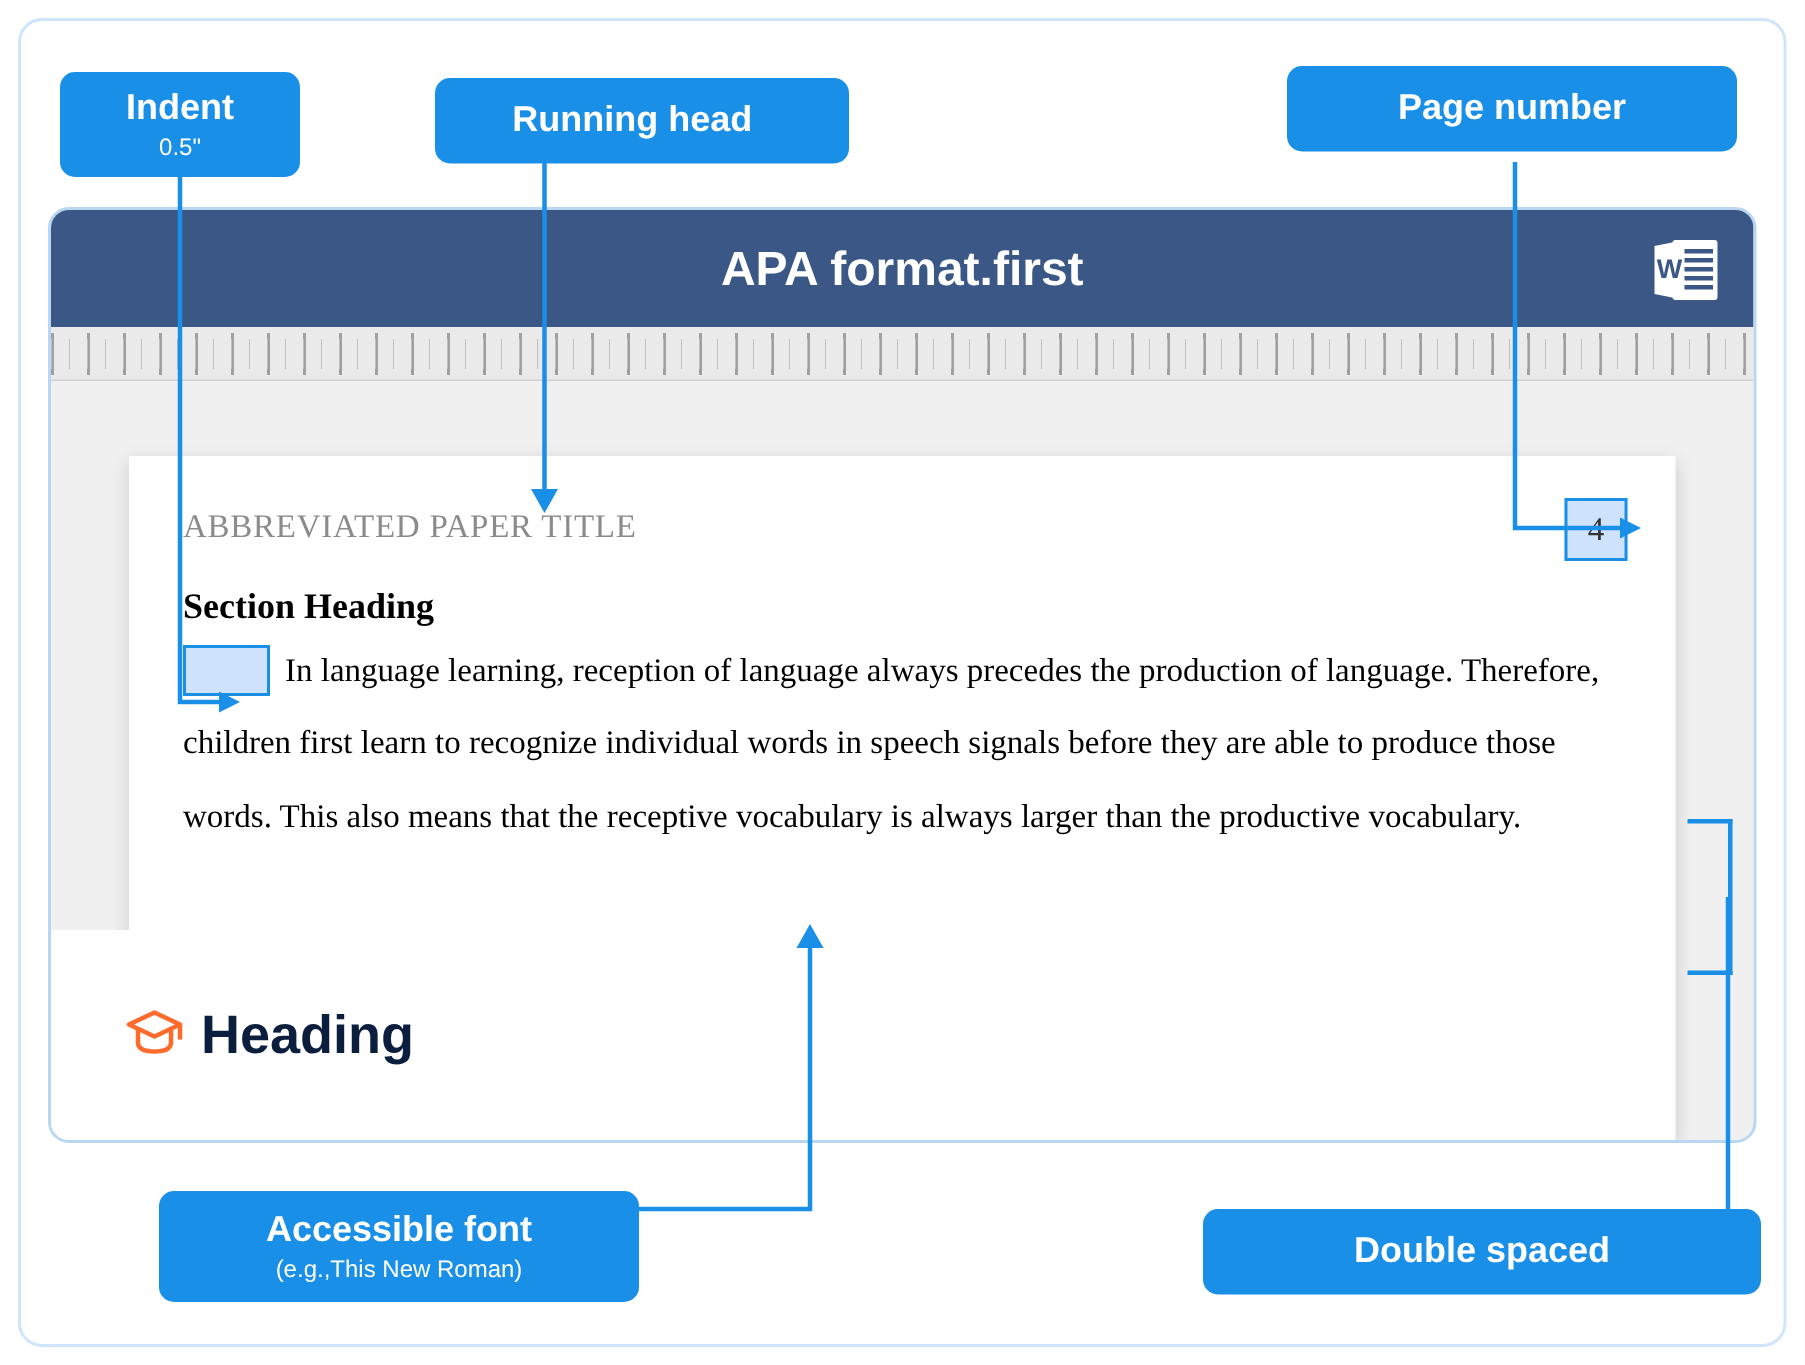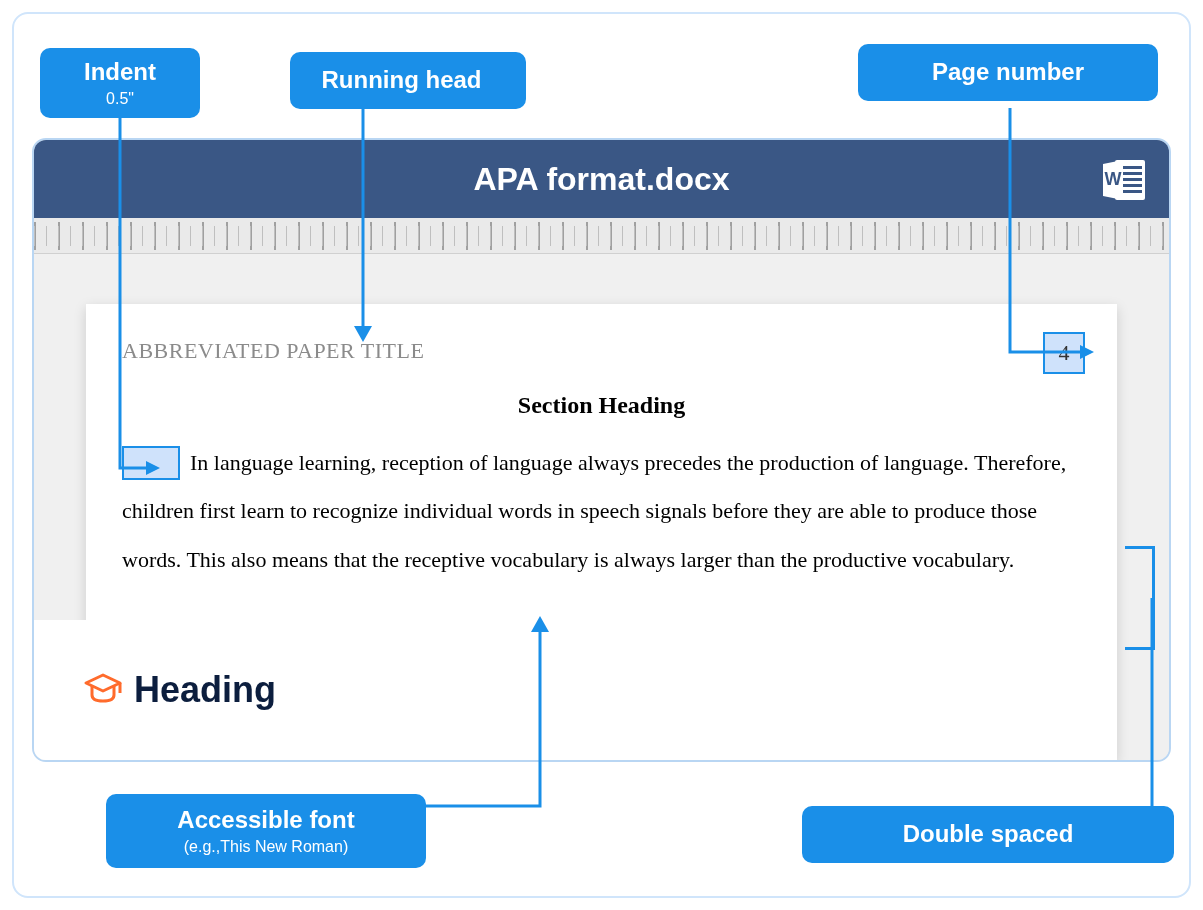--- a/index.html
+++ b/index.html
@@ -107,22 +107,22 @@
   align-items: center;
   justify-content: center;
   font-family: "Times New Roman", serif;
   font-size: 22px;
   color: #333;
 }
 .section-heading {
   font-family: "Times New Roman", serif;
   font-size: 24px;
   font-weight: 700;
-  text-align: center;
-  margin-bottom: 20px;
+  text-align: left;
+  margin-bottom: 4px;
   color: #000;
 }
 .body-text {
   font-family: "Times New Roman", serif;
   font-size: 22px;
   line-height: 2.2;
   color: #000;
   text-align: left;
 }
 .indent-box {
@@ -176,40 +176,40 @@
 </head>
 <body>
 
 <div class="outer-frame"></div>
 
 <div class="callout" style="left:40px; top:48px; width:160px; padding:10px 12px;text-align:center;">
   <div>Indent</div>
   <div class="sub">0.5"</div>
 </div>
 
-<div class="callout" style="left:290px; top:52px; width:236px;padding-left:15px;">
+<div class="callout" style="left:290px; top:52px; width:276px;padding-left:15px;">
   <div>Running head</div>
 </div>
 
 <div class="callout" style="left:858px; top:44px; width:300px;">
   <div>Page number</div>
 </div>
 
 <div class="callout" style="left:106px; top:794px; width:320px; padding:12px 16px;">
   <div>Accessible font</div>
   <div class="sub">(e.g.,This New Roman)</div>
 </div>
 
 <div class="callout" style="left:802px; top:806px; width:372px;">
   <div>Double spaced</div>
 </div>
 
 <div class="doc-window">
   <div class="doc-titlebar">
-    <div class="doc-title">APA format.docx</div>
+    <div class="doc-title">APA format.first</div>
     <div class="word-icon">
       <svg width="46" height="44" viewBox="0 0 46 44">
         <rect x="14" y="2" width="30" height="40" fill="#fff" rx="2"></rect>
         <rect x="17" y="8" width="24" height="3" fill="#3a5785"></rect>
         <rect x="17" y="14" width="24" height="3" fill="#3a5785"></rect>
         <rect x="17" y="20" width="24" height="3" fill="#3a5785"></rect>
         <rect x="17" y="26" width="24" height="3" fill="#3a5785"></rect>
         <rect x="17" y="32" width="24" height="3" fill="#3a5785"></rect>
         <path d="M 2 6 L 22 2 L 22 42 L 2 38 Z" fill="#fff"></path>
         <text x="12" y="27" font-family="Arial" font-size="18" font-weight="bold" fill="#3a5785" text-anchor="middle">W</text>

